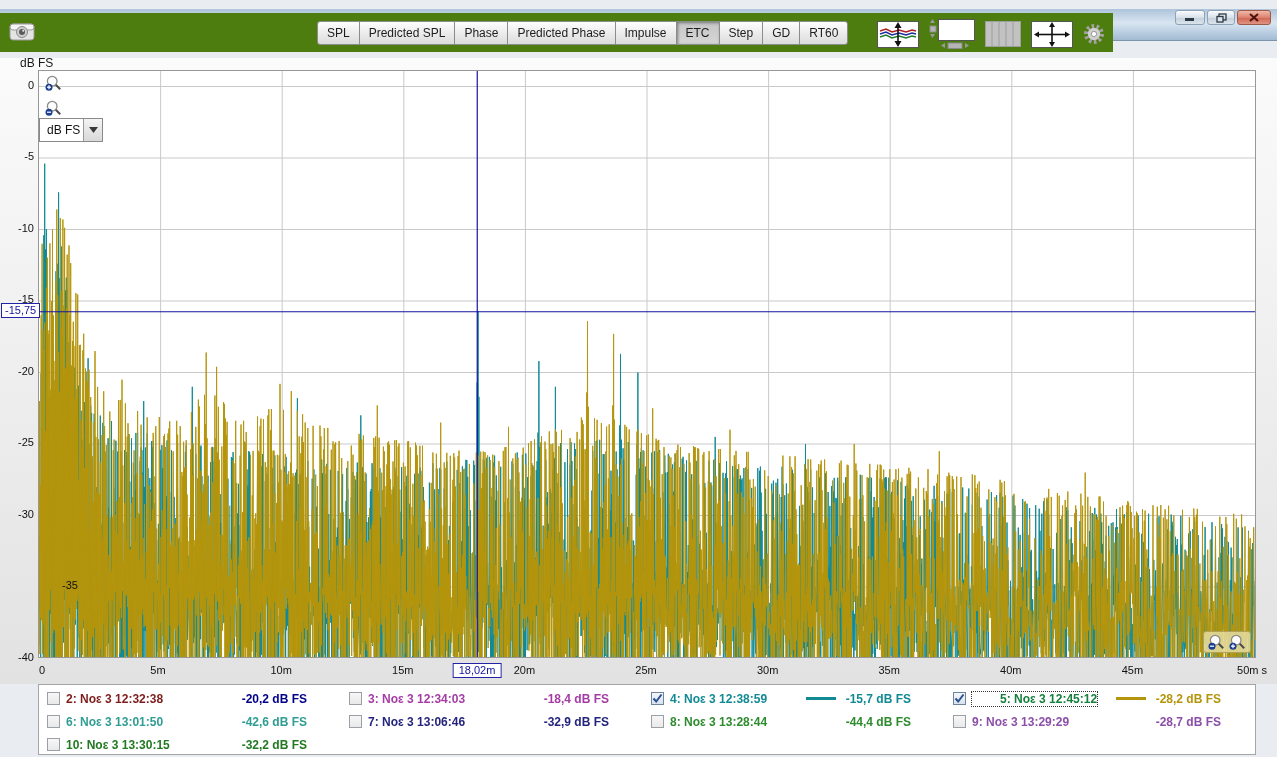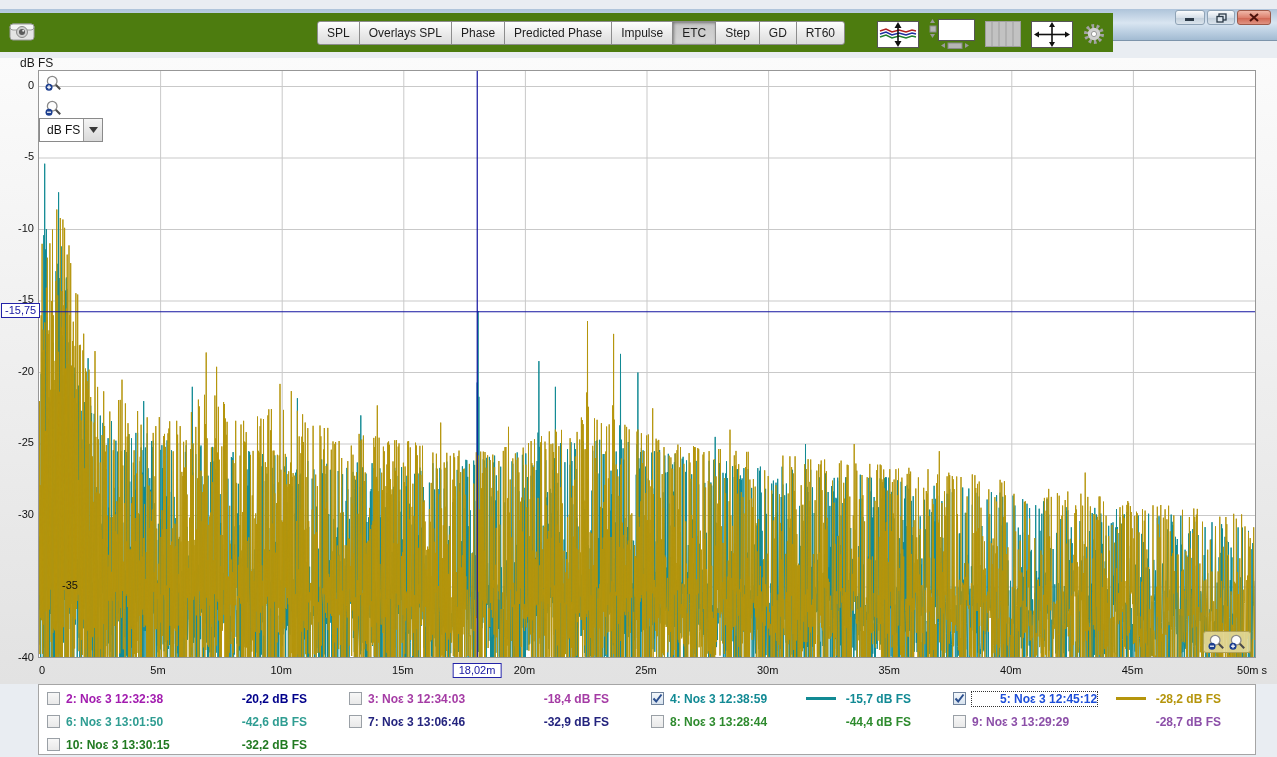--- a/index.html
+++ b/index.html
@@ -104,21 +104,21 @@
     <svg width="28" height="22" viewBox="0 0 28 22">
       <rect x="1" y="4" width="24" height="16" rx="3" fill="#e4e4e4" stroke="#9a9a9a"></rect>
       <rect x="1" y="4" width="24" height="6" rx="3" fill="#f5f5f5" stroke="#9a9a9a"></rect>
       <circle cx="13" cy="12" r="5.5" fill="#cfcfcf" stroke="#8a8a8a"></circle>
       <circle cx="13" cy="12" r="3" fill="#5a5a5a"></circle>
       <circle cx="14.2" cy="10.8" r="1" fill="#e8e8e8"></circle>
     </svg>
   </div>
   <div class="tabs" id="tabs">
       <div class="tab">SPL</div>
-      <div class="tab">Overlays SPL</div>
+      <div class="tab">Predicted SPL</div>
       <div class="tab">Phase</div>
       <div class="tab">Predicted Phase</div>
       <div class="tab">Impulse</div>
       <div class="tab active">ETC</div>
       <div class="tab">Step</div>
       <div class="tab">GD</div>
       <div class="tab">RT60</div>
     </div>
   <div class="tool-right">
     <div>
@@ -274,21 +274,21 @@
       <span style="left: 1132.4px;">45m</span>
       <span style="left: 1252px;">50m s</span>
     </div>
   <div class="cursor-ylabel">-15,75</div>
   <div class="cursor-xlabel">18,02m</div>
 </div>
 
 <div class="legend" id="legend">
     <div class="lcell">
       <span class="cb"></span>
-      <span class="llabel" style="color: #a21caf;">2: Νοε 3 12:32:38</span>
+      <span class="llabel" style="color: #7f1d1d;">2: Νοε 3 12:32:38</span>
       <span class="lvalue" style="color: rgb(0, 0, 139);">-20,2 dB FS</span>
     </div>
     <div class="lcell">
       <span class="cb"></span>
       <span class="llabel" style="color: rgb(165, 60, 165);">3: Νοε 3 12:34:03</span>
       <span class="lvalue" style="color: rgb(165, 60, 165);">-18,4 dB FS</span>
     </div>
     <div class="lcell">
       <span class="cb checked">
         <svg width="11" height="11" viewBox="0 0 11 11">
@@ -298,21 +298,21 @@
       <span class="llabel" style="color: rgb(18, 138, 148);">4: Νοε 3 12:38:59</span>
       <span class="swatch" style="background: rgb(18, 138, 148); margin-left: auto;"></span>
       <span class="lvalue" style="color: rgb(18, 138, 148); margin-left: 0px;">-15,7 dB FS</span>
     </div>
     <div class="lcell">
       <span class="cb checked">
         <svg width="11" height="11" viewBox="0 0 11 11">
           <polyline points="1.5,5.5 4.2,8.5 9.5,1.5" fill="none" stroke="#2b4f8f" stroke-width="2"></polyline>
         </svg>
       </span>
-      <span class="llabel focused" style="color: #1d4ed8; padding-left: 28px;">5: Νοε 3 12:45:12</span>
+      <span class="llabel focused" style="color: #15803d; padding-left: 28px;">5: Νοε 3 12:45:12</span>
       <span class="swatch" style="background: rgb(181, 149, 12); margin-left: auto;"></span>
       <span class="lvalue" style="color: rgb(181, 149, 12); margin-left: 0px;">-28,2 dB FS</span>
     </div>
     <div class="lcell">
       <span class="cb"></span>
       <span class="llabel" style="color: rgb(47, 157, 146);">6: Νοε 3 13:01:50</span>
       <span class="lvalue" style="color: rgb(47, 157, 146);">-42,6 dB FS</span>
     </div>
     <div class="lcell">
       <span class="cb"></span>

